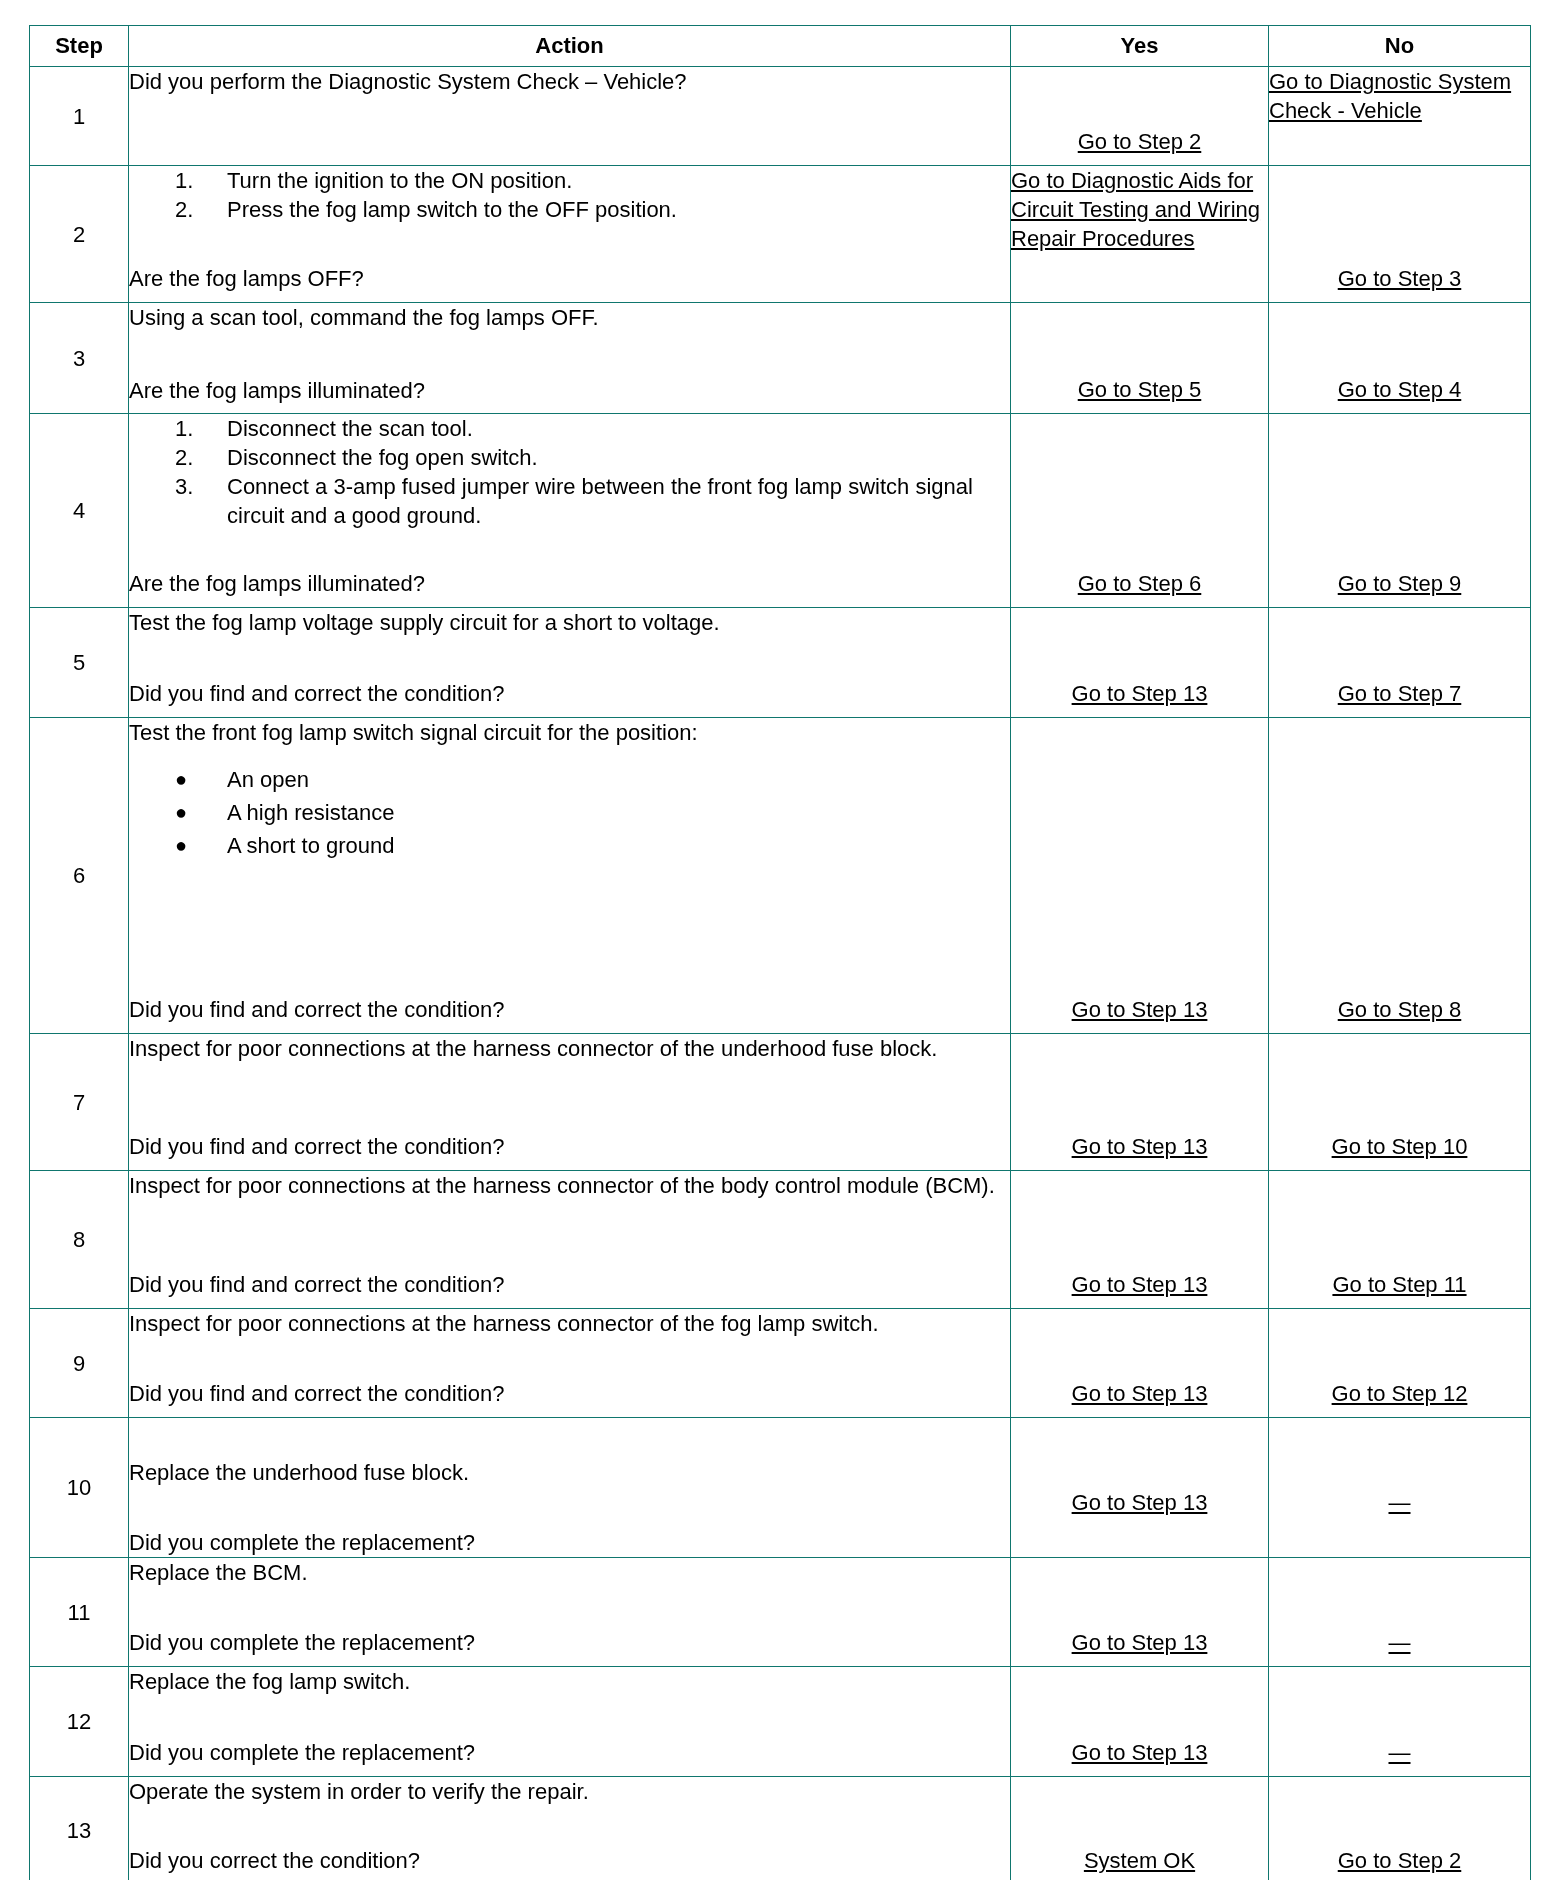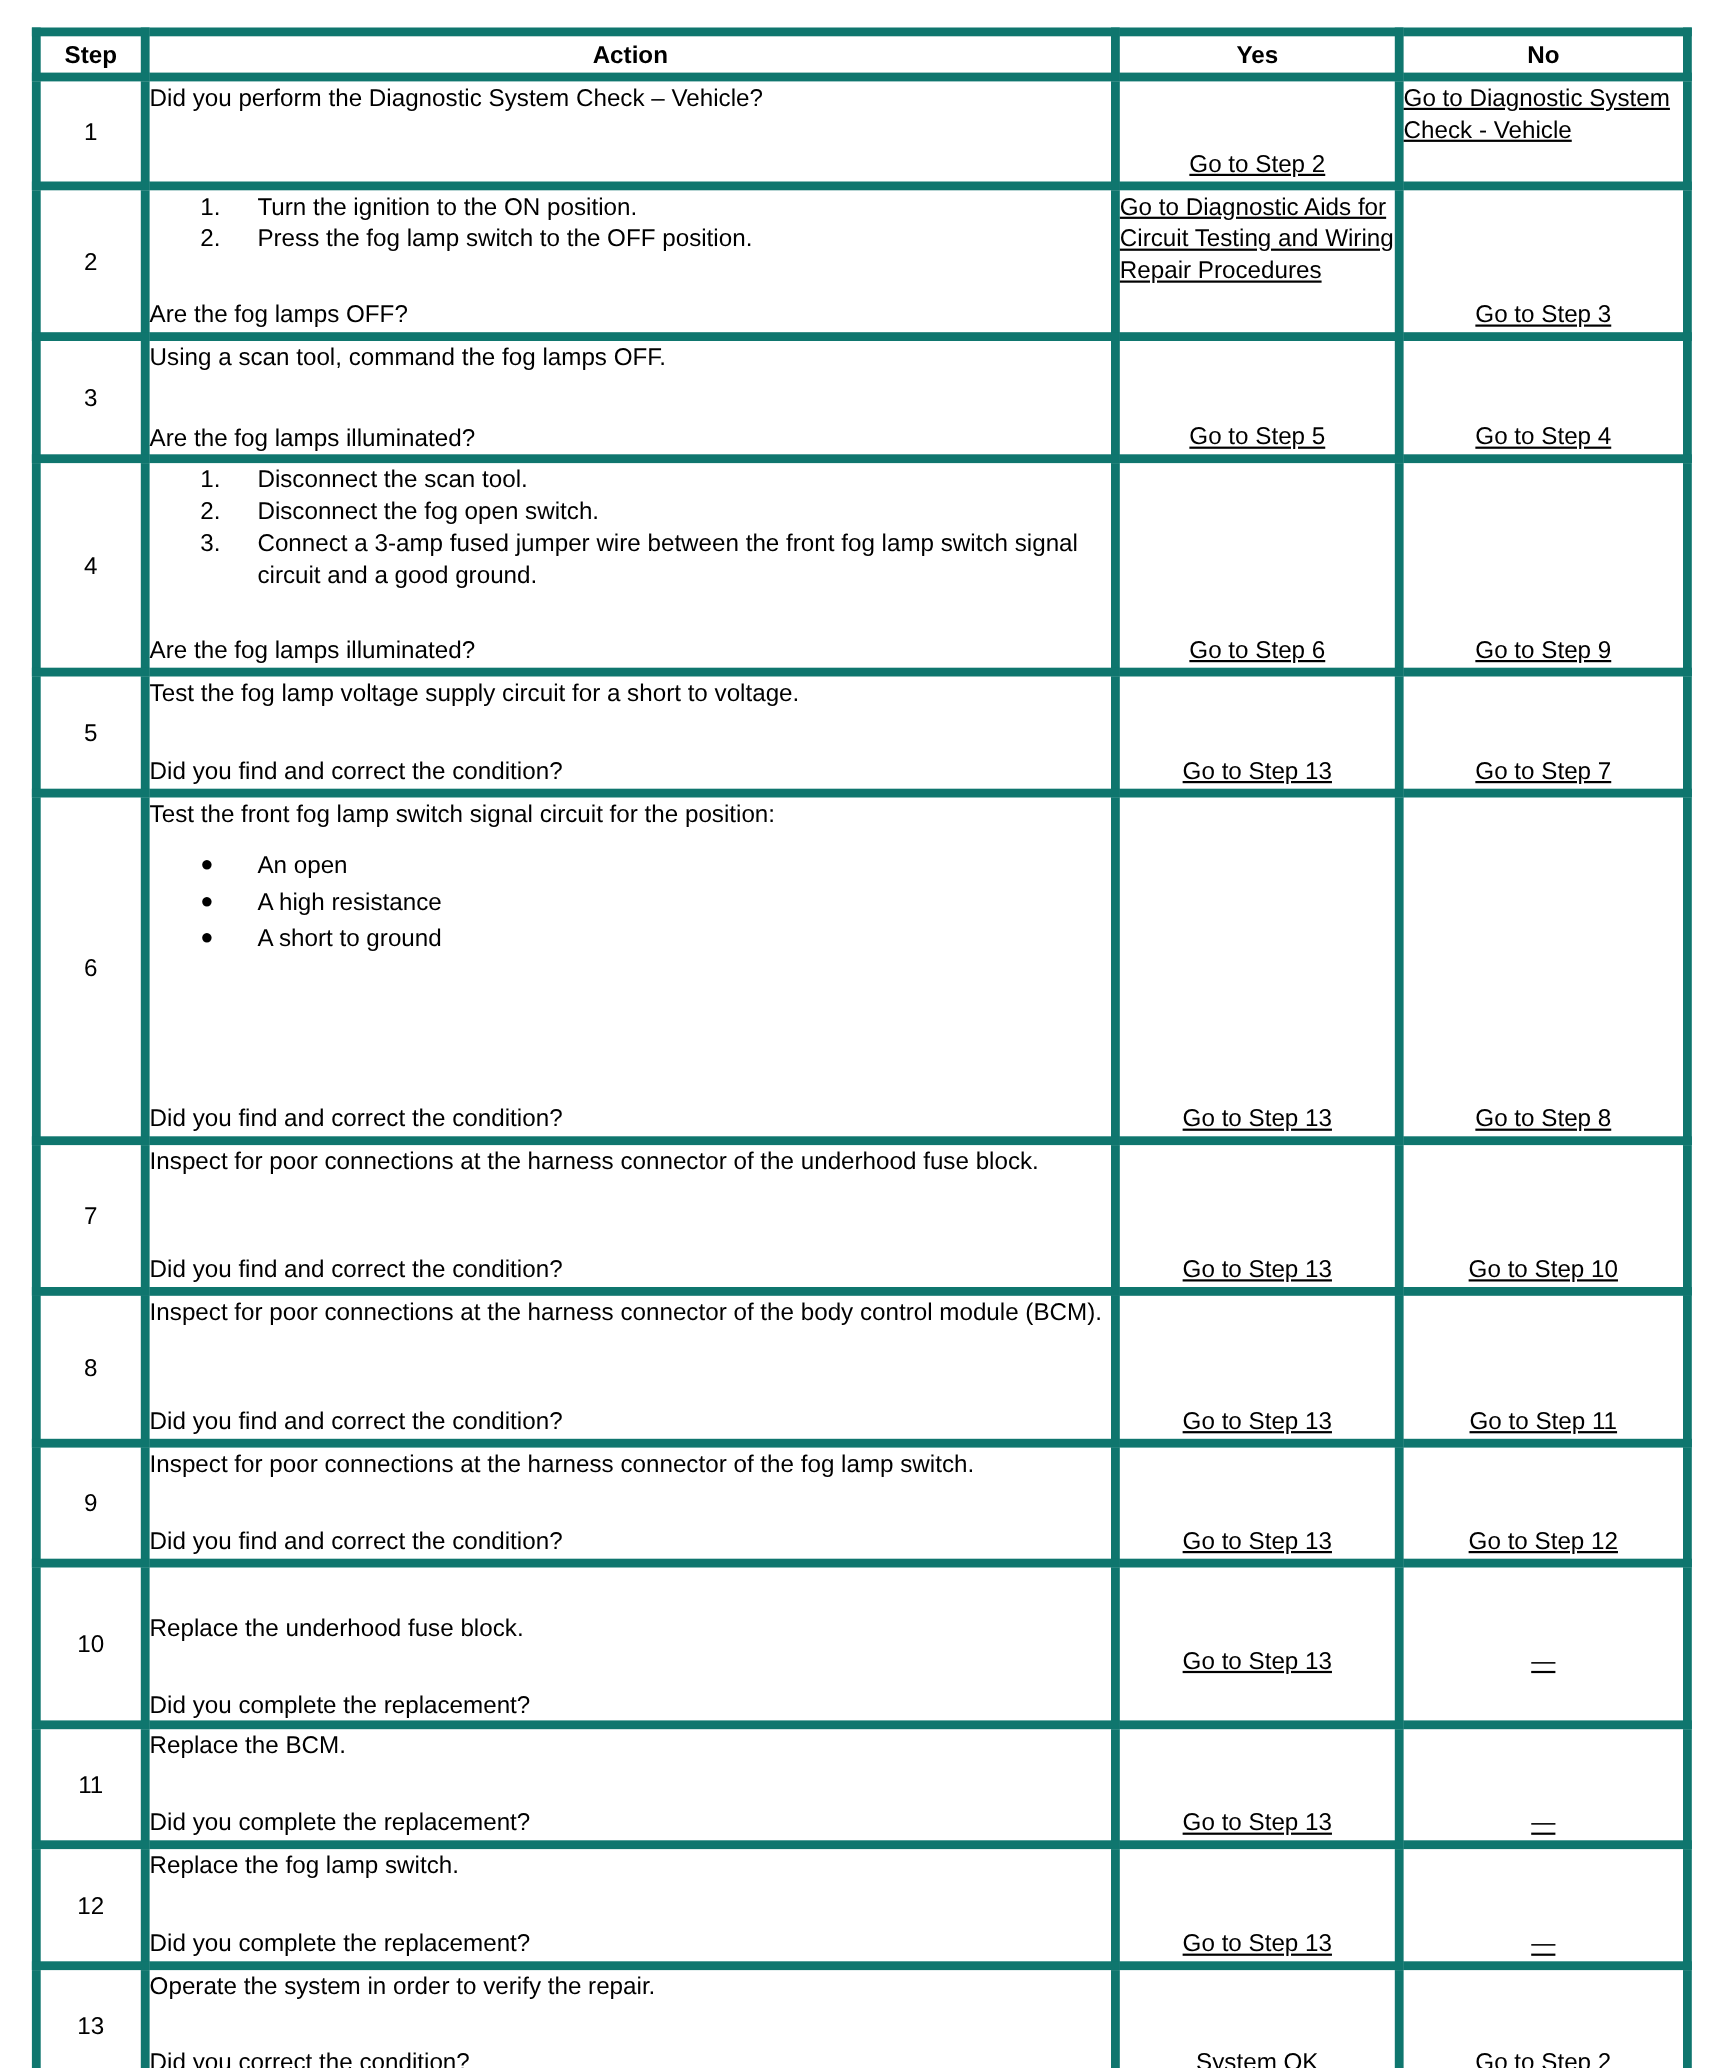--- a/index.html
+++ b/index.html
@@ -1,20 +1,20 @@
 <!DOCTYPE html>
 <html><head>
 <meta charset="utf-8">
 <style>
   html, body { margin: 0; padding: 0; background: #ffffff; }
   body { width: 1568px; height: 1880px; position: relative; overflow: hidden;
          font-family: "Liberation Sans", sans-serif; color: #000; }
   table.diag { position: absolute; left: 29px; top: 25px; width: 1501px;
                border-collapse: collapse; table-layout: fixed; }
-  table.diag td, table.diag th { border: 8px solid #0f766e; padding: 0; vertical-align: top; box-sizing: border-box; }
+  table.diag td, table.diag th { border: 1px solid #0f766e; padding: 0; vertical-align: top; box-sizing: border-box; }
   th { font-weight: bold; font-size: 22px; text-align: center; vertical-align: middle !important; height: 41px; }
   col.c-step { width: 99px; } col.c-action { width: 882px; } col.c-yes { width: 258px; } col.c-no { width: 262px; }
   td { font-size: 22px; line-height: 29px; }
   td.step { text-align: center; vertical-align: middle !important; }
   .action { padding: 4px 6px 2px 6px; }
   .act-inner { display: flex; flex-direction: column; justify-content: space-between; height: 100%; box-sizing: border-box; }
   .list { margin: 0; padding: 0; list-style: none; }
   .list li { display: flex; }
   .list .num { width: 52px; padding-left: 46px; flex: none; }
   .list .bul { width: 52px; padding-left: 46px; flex: none; font-size: 20px; }

